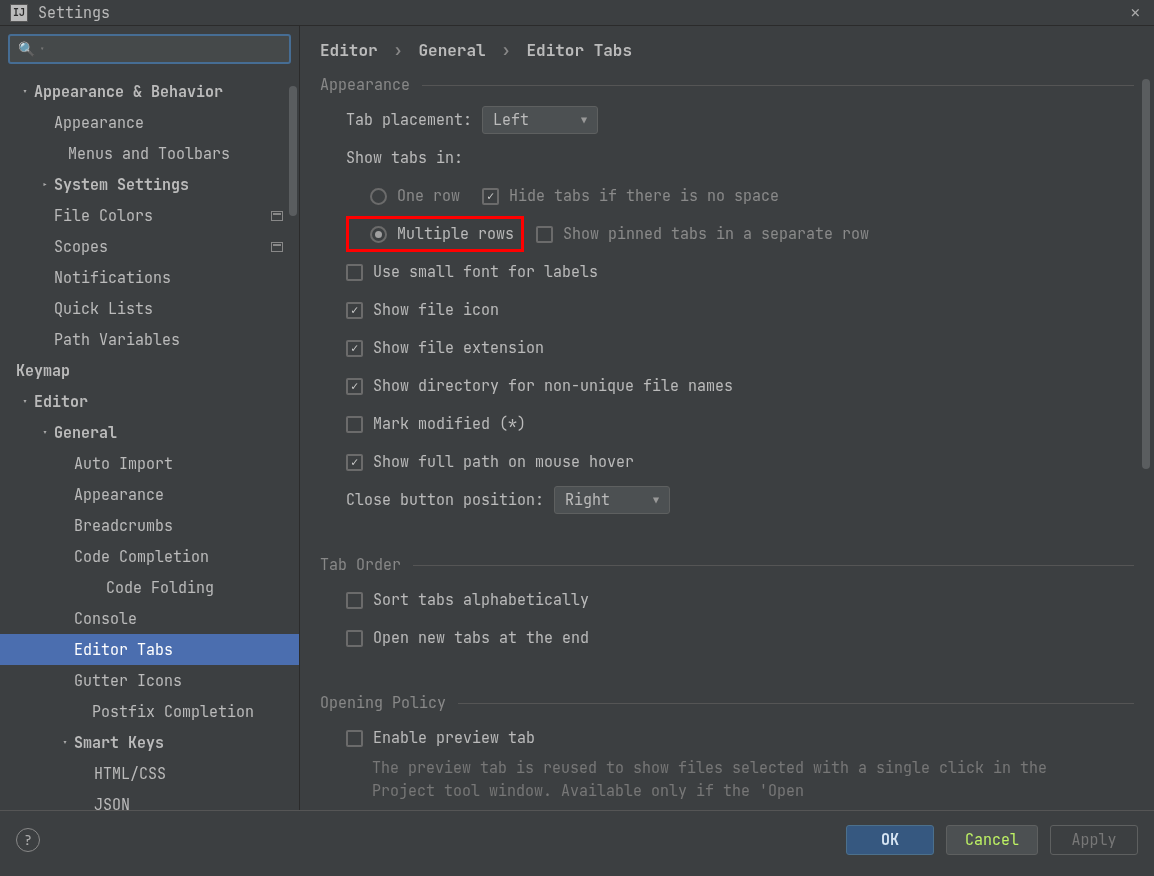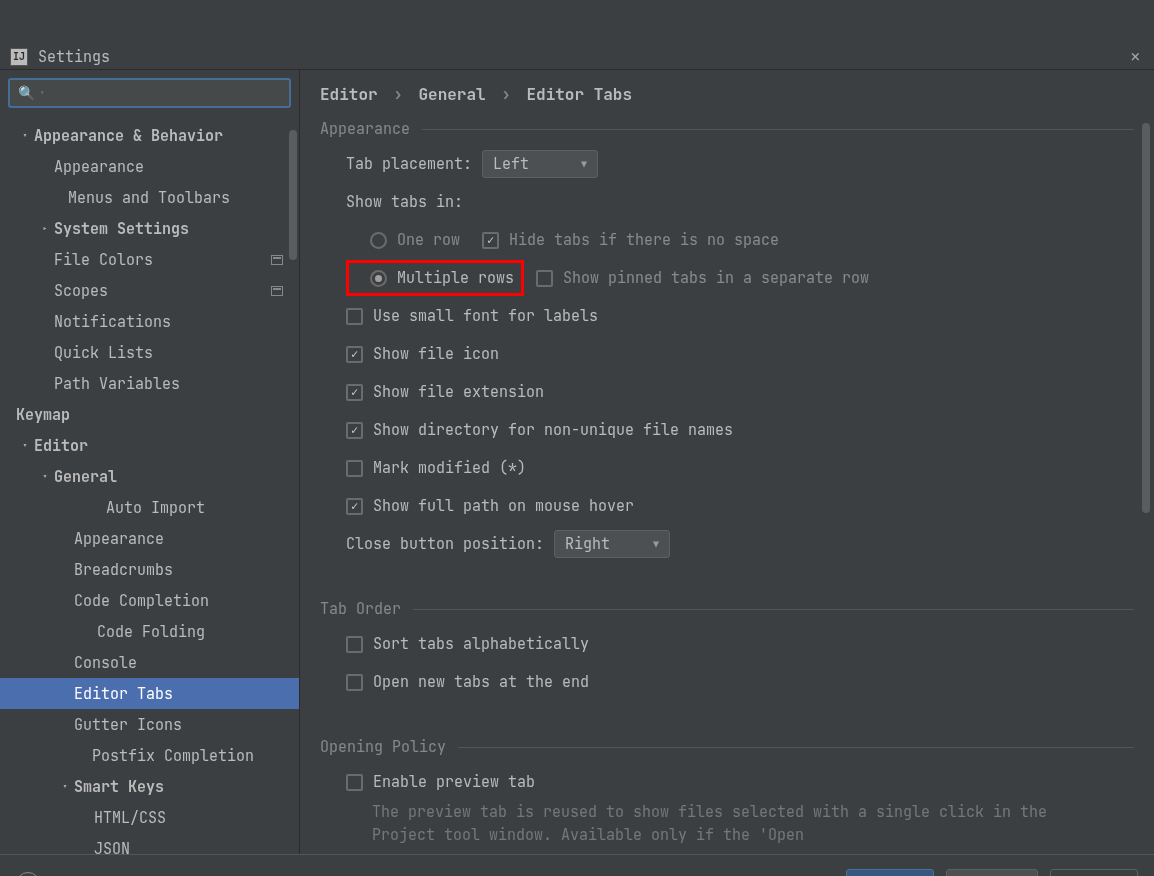--- a/index.html
+++ b/index.html
@@ -11,21 +11,20 @@
     font-size: 15px;
   }
 
   
   .titlebar {
     height: 26px;
     display: flex;
     align-items: center;
     padding: 0 10px;
     border-bottom: 1px solid #2b2b2b;
-    margin-top: 44px;
   }
   .titlebar .app-icon {
     width: 18px; height: 18px;
     background: #bbb;
     margin-right: 10px;
     display: inline-flex; align-items:center; justify-content:center;
     color:#2b2b2b; font-size:10px; font-weight:bold;
     border:1px solid #555;
   }
   .titlebar .title { color: #bbbbbb; font-size: 15px; }
@@ -350,37 +349,37 @@
           <span class="label">Keymap</span>
         </div>
         <div class="tree-row bold" style="padding-left: 18px;">
           <span class="arrow">▾</span>
           <span class="label">Editor</span>
         </div>
         <div class="tree-row bold" style="padding-left: 38px;">
           <span class="arrow">▾</span>
           <span class="label">General</span>
         </div>
+        <div class="tree-row" style="padding-left: 58px;">
+          <span class="arrow">&nbsp;</span>
+          <span class="label">Auto Import</span>
+        </div>
+        <div class="tree-row" style="padding-left: 58px;">
+          <span class="arrow">&nbsp;</span>
+          <span class="label">Appearance</span>
+        </div>
+        <div class="tree-row" style="padding-left: 58px;">
+          <span class="arrow">&nbsp;</span>
+          <span class="label">Breadcrumbs</span>
+        </div>
+        <div class="tree-row" style="padding-left: 58px;">
+          <span class="arrow">&nbsp;</span>
+          <span class="label">Code Completion</span>
+        </div>
         <div class="tree-row" style="padding-left: 90px;">
-          <span class="arrow">&nbsp;</span>
-          <span class="label">Auto Import</span>
-        </div>
-        <div class="tree-row" style="padding-left: 58px;">
-          <span class="arrow">&nbsp;</span>
-          <span class="label">Appearance</span>
-        </div>
-        <div class="tree-row" style="padding-left: 58px;">
-          <span class="arrow">&nbsp;</span>
-          <span class="label">Breadcrumbs</span>
-        </div>
-        <div class="tree-row" style="padding-left: 58px;">
-          <span class="arrow">&nbsp;</span>
-          <span class="label">Code Completion</span>
-        </div>
-        <div class="tree-row" style="padding-left: 58px; gap: 23px;">
           <span class="arrow">&nbsp;</span>
           <span class="label">Code Folding</span>
         </div>
         <div class="tree-row" style="padding-left: 58px;">
           <span class="arrow">&nbsp;</span>
           <span class="label">Console</span>
         </div>
         <div class="tree-row selected" style="padding-left: 58px;">
           <span class="arrow">&nbsp;</span>
           <span class="label">Editor Tabs</span>

